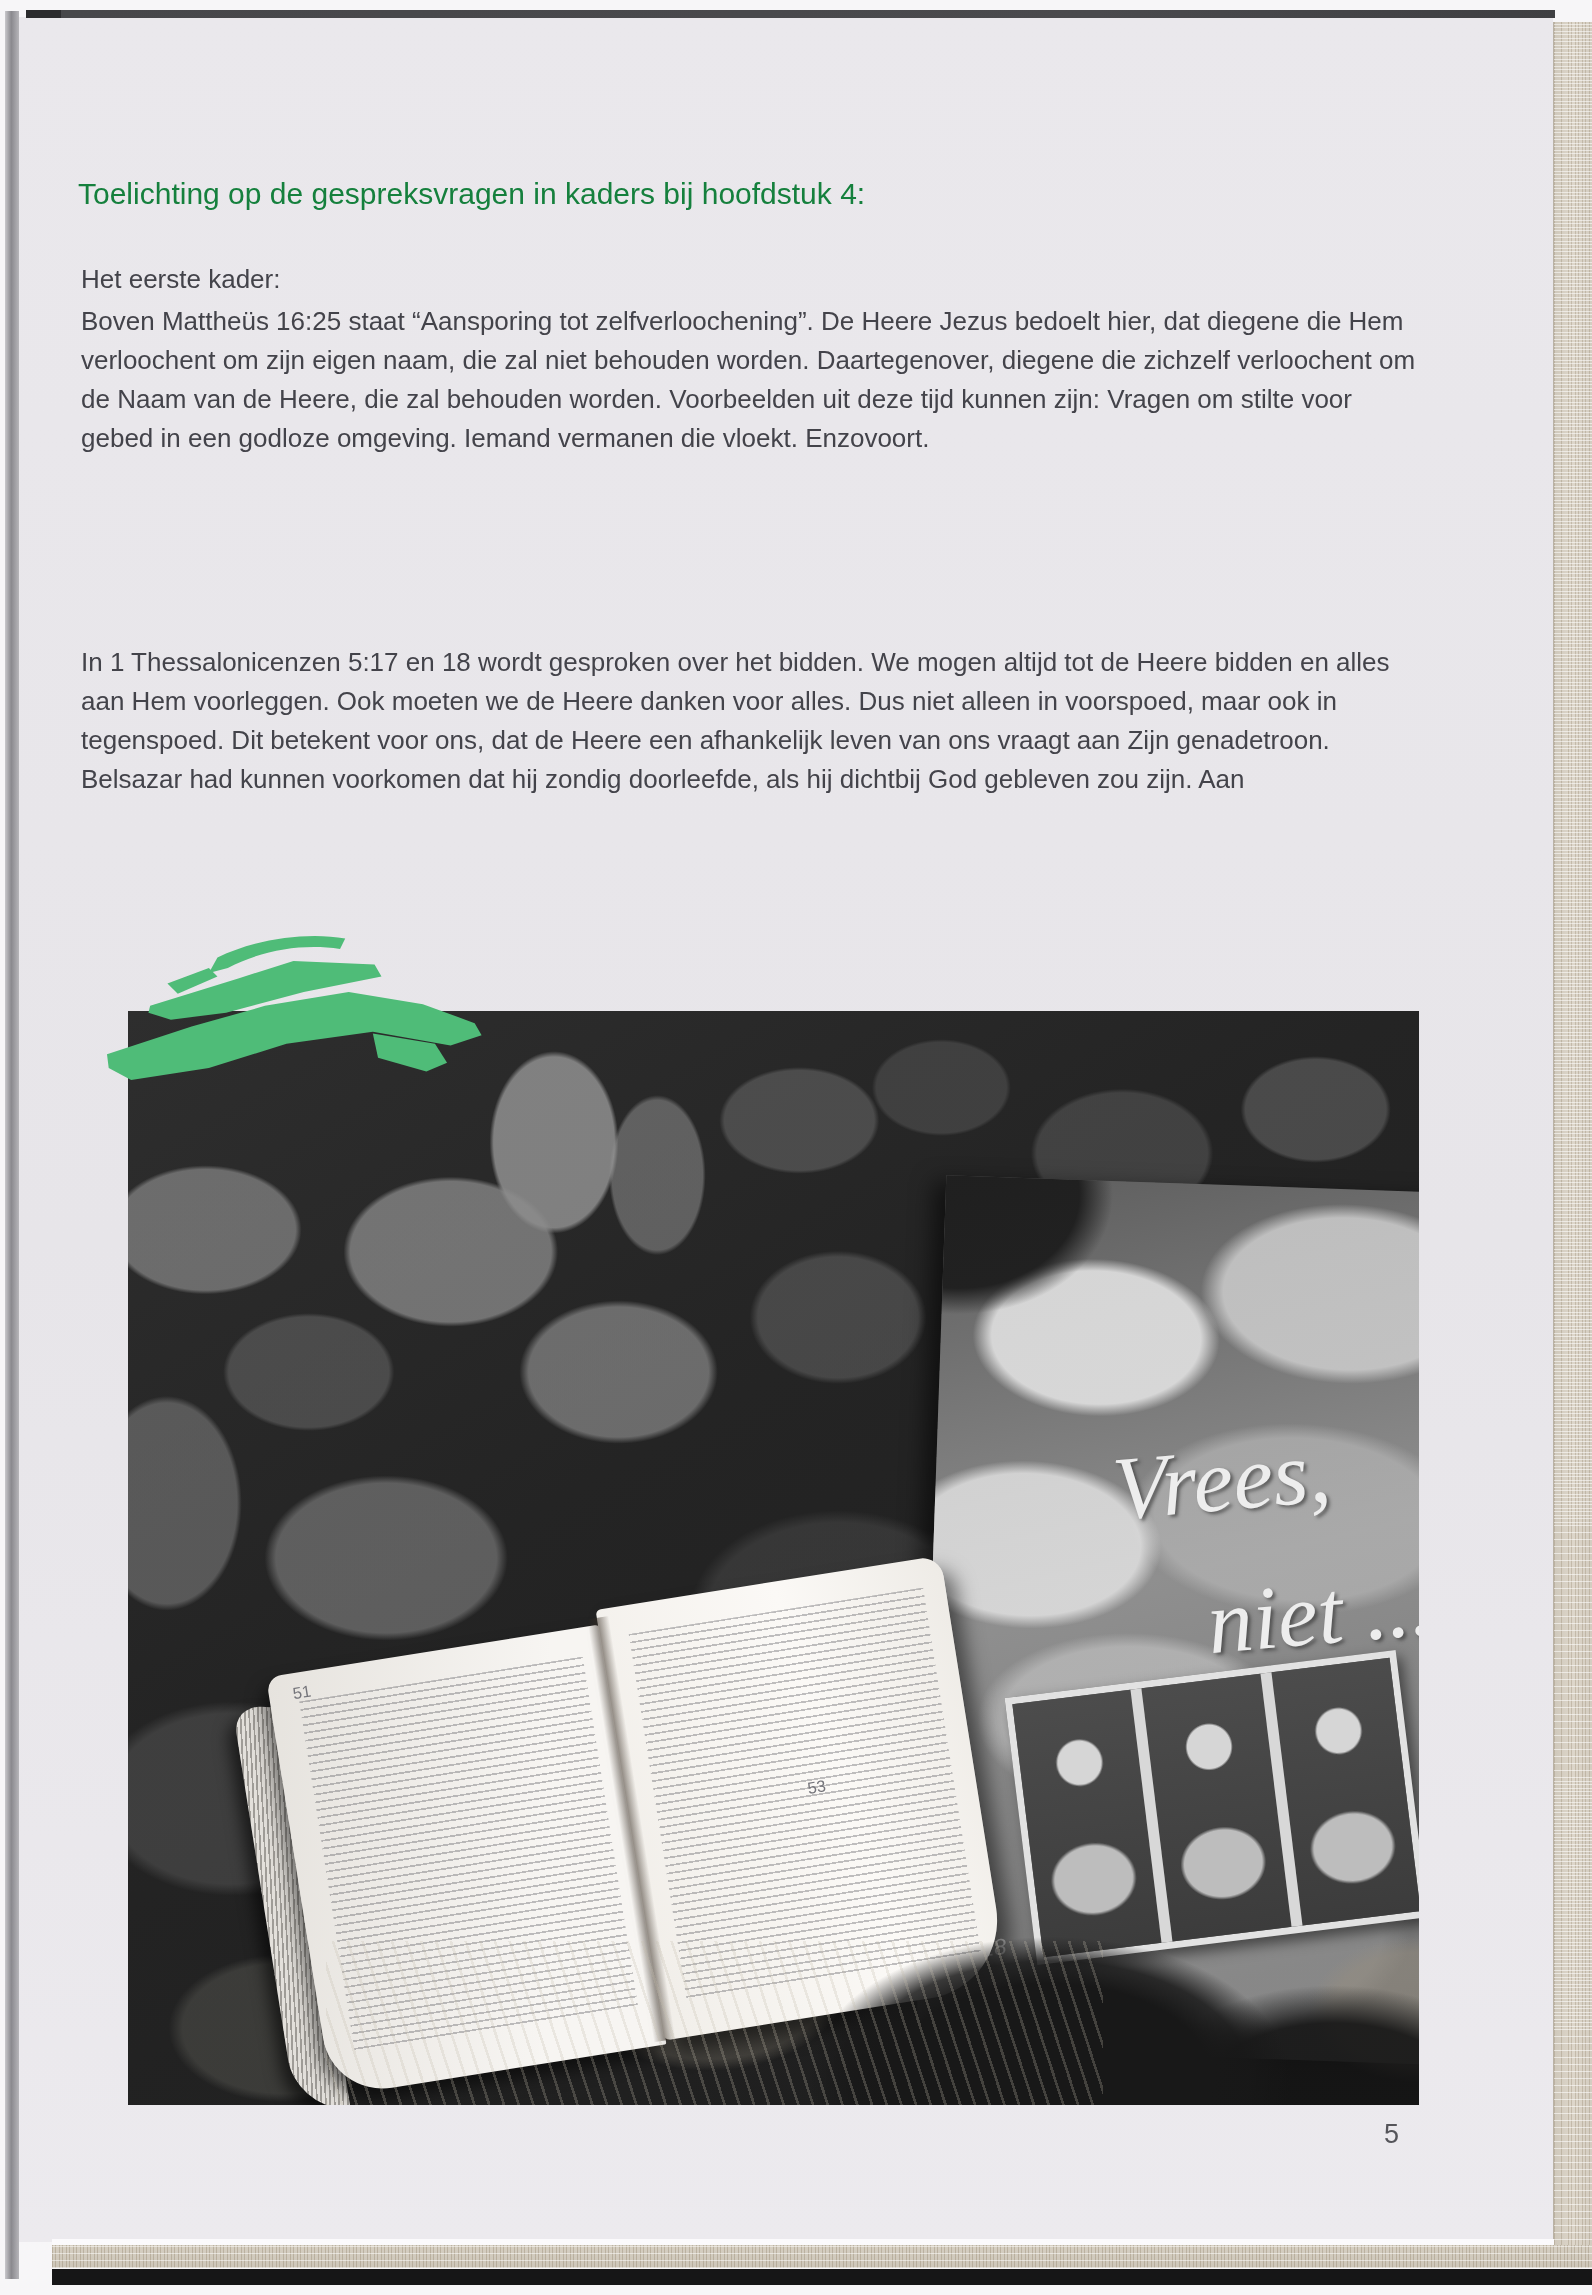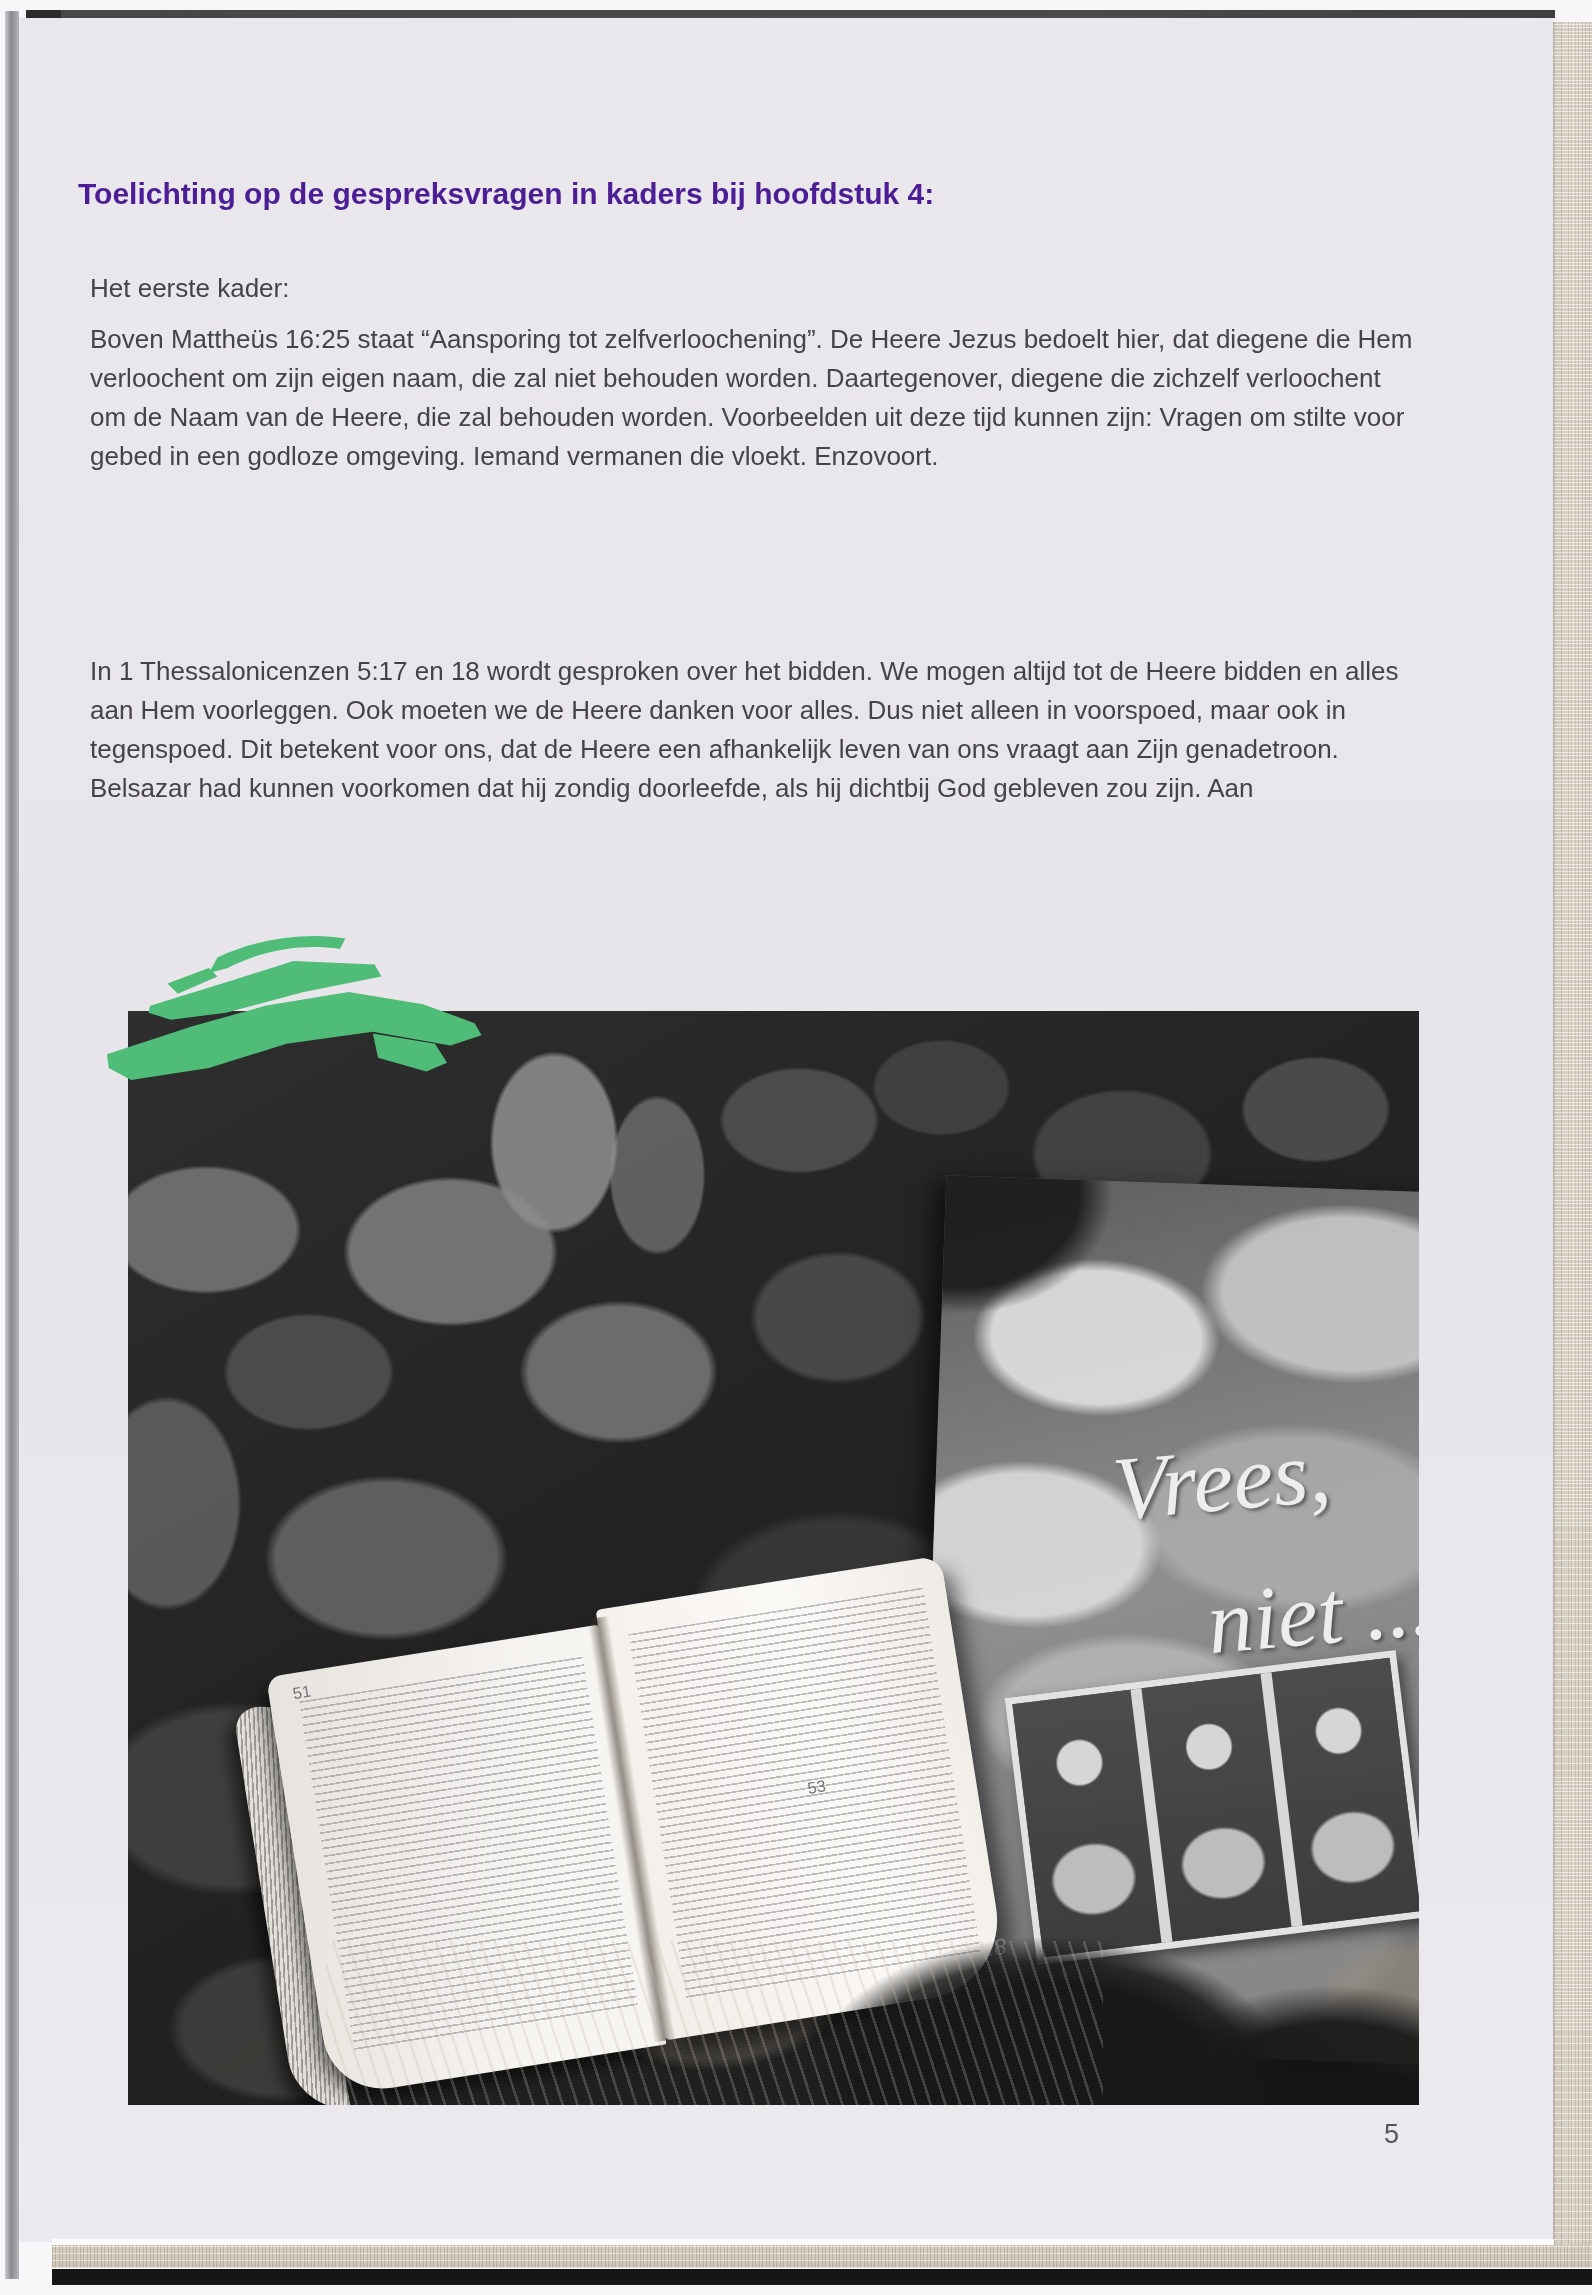--- a/index.html
+++ b/index.html
@@ -38,27 +38,27 @@
       repeating-linear-gradient(0deg, rgba(255,255,255,.5) 0 0.9px, transparent 0.9px 3.5px),
       repeating-linear-gradient(90deg, rgba(140,125,100,.35) 0 0.9px, transparent 0.9px 3.5px),
       linear-gradient(180deg,#d6cfc2,#cdc6b9);
   }
   .edge-bottom-black{
     position:absolute;left:52px;top:2269px;width:1540px;height:16.4px;background:#161617;
   }
   
   .heading{
     position:absolute;left:78px;top:177px;width:1381px;margin:0;
-    font-size:30px;font-weight:bold;letter-spacing:0;
-    color:#4c1d95;
+    font-size:30px;font-weight:normal;letter-spacing:0;
+    color:#15803d;
   }
   .text-block{position:absolute;left:78px;width:1351px;color:#43434a;}
   .text-block .label,
   .text-block .body{
-    font-size:26px;line-height:39px;margin:12px;white-space:pre-line;
+    font-size:26px;line-height:39px;margin:3px;white-space:pre-line;
   }
   .b1{top:257px;}
   .b2{top:509px;}
   .b3{top:640px;}
   .page-number{
     position:absolute;left:1384px;top:2119px;
     font-size:27px;color:#55555a;
   }
   
   .photo{

